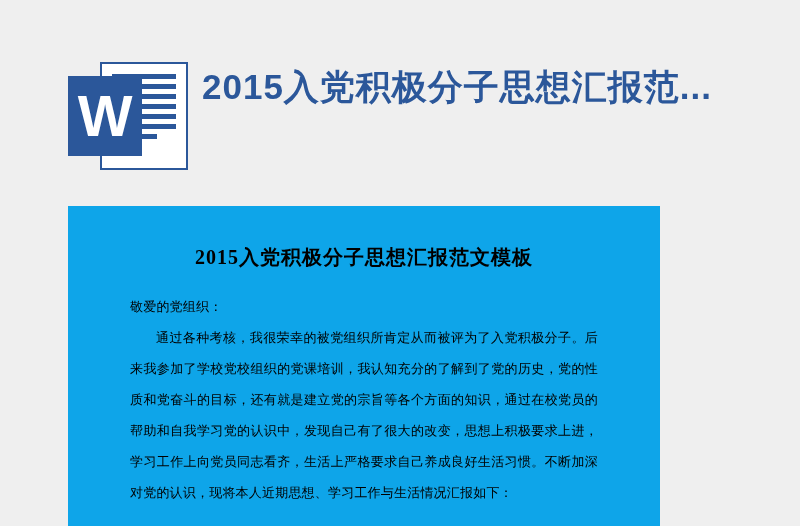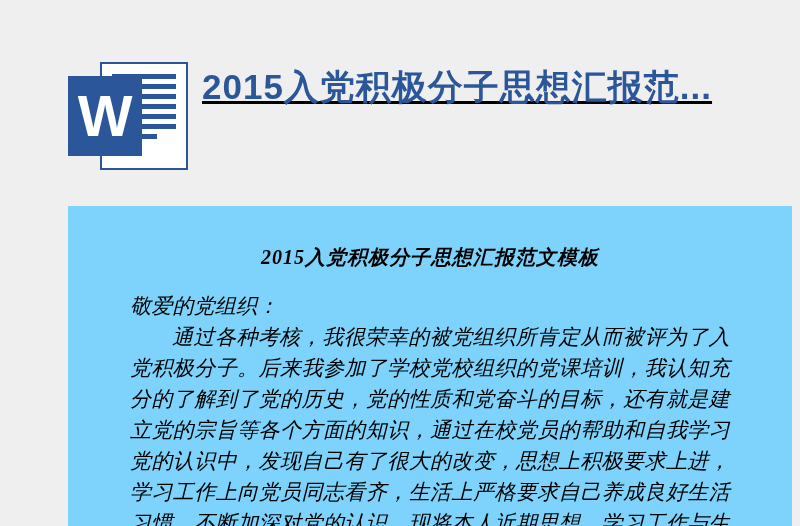--- a/index.html
+++ b/index.html
@@ -77,21 +77,20 @@
     color: #ffffff;
     font-size: 58px;
     font-weight: bold;
     line-height: 80px;
     text-align: center;
     font-family: "Liberation Sans", sans-serif;
   }
   .banner-text {
     margin-left: 14px;
     padding-top: 2px;
-    text-decoration: underline;
   }
   .banner-title {
     color: #2b579a;
     font-size: 35px;
     font-weight: bold;
     line-height: 46px;
     letter-spacing: 1px;
     white-space: nowrap;
     font-family: "Liberation Sans", sans-serif;
   }
@@ -102,43 +101,42 @@
     font-weight: bold;
     line-height: 38px;
     white-space: nowrap;
     font-family: "Liberation Sans", sans-serif;
   }
   
   .sheet {
     position: absolute;
     left: 68px;
     top: 206px;
-    width: 724px;
+    width: 592px;
     height: 320px;
-    background: #7dd3fc;
+    background: #0ea5e9;
     box-sizing: border-box;
     overflow: hidden;
-    font-style: italic;
   }
   .doc-title {
     margin-top: 38px;
     text-align: center;
     font-size: 20px;
     font-weight: bold;
     color: #000000;
     font-family: "Liberation Serif", serif;
     letter-spacing: 1px;
   }
   .doc-body {
     margin: 0 62px;
     padding-top: 20px;
   }
   .doc-body p {
     margin: 0;
-    font-size: 21px;
+    font-size: 13px;
     line-height: 31px;
     color: #000000;
     font-family: "Liberation Serif", serif;
     text-align: justify;
     letter-spacing: 0.2px;
   }
   .doc-body p.indent {
     text-indent: 2em;
   }
 </style>

